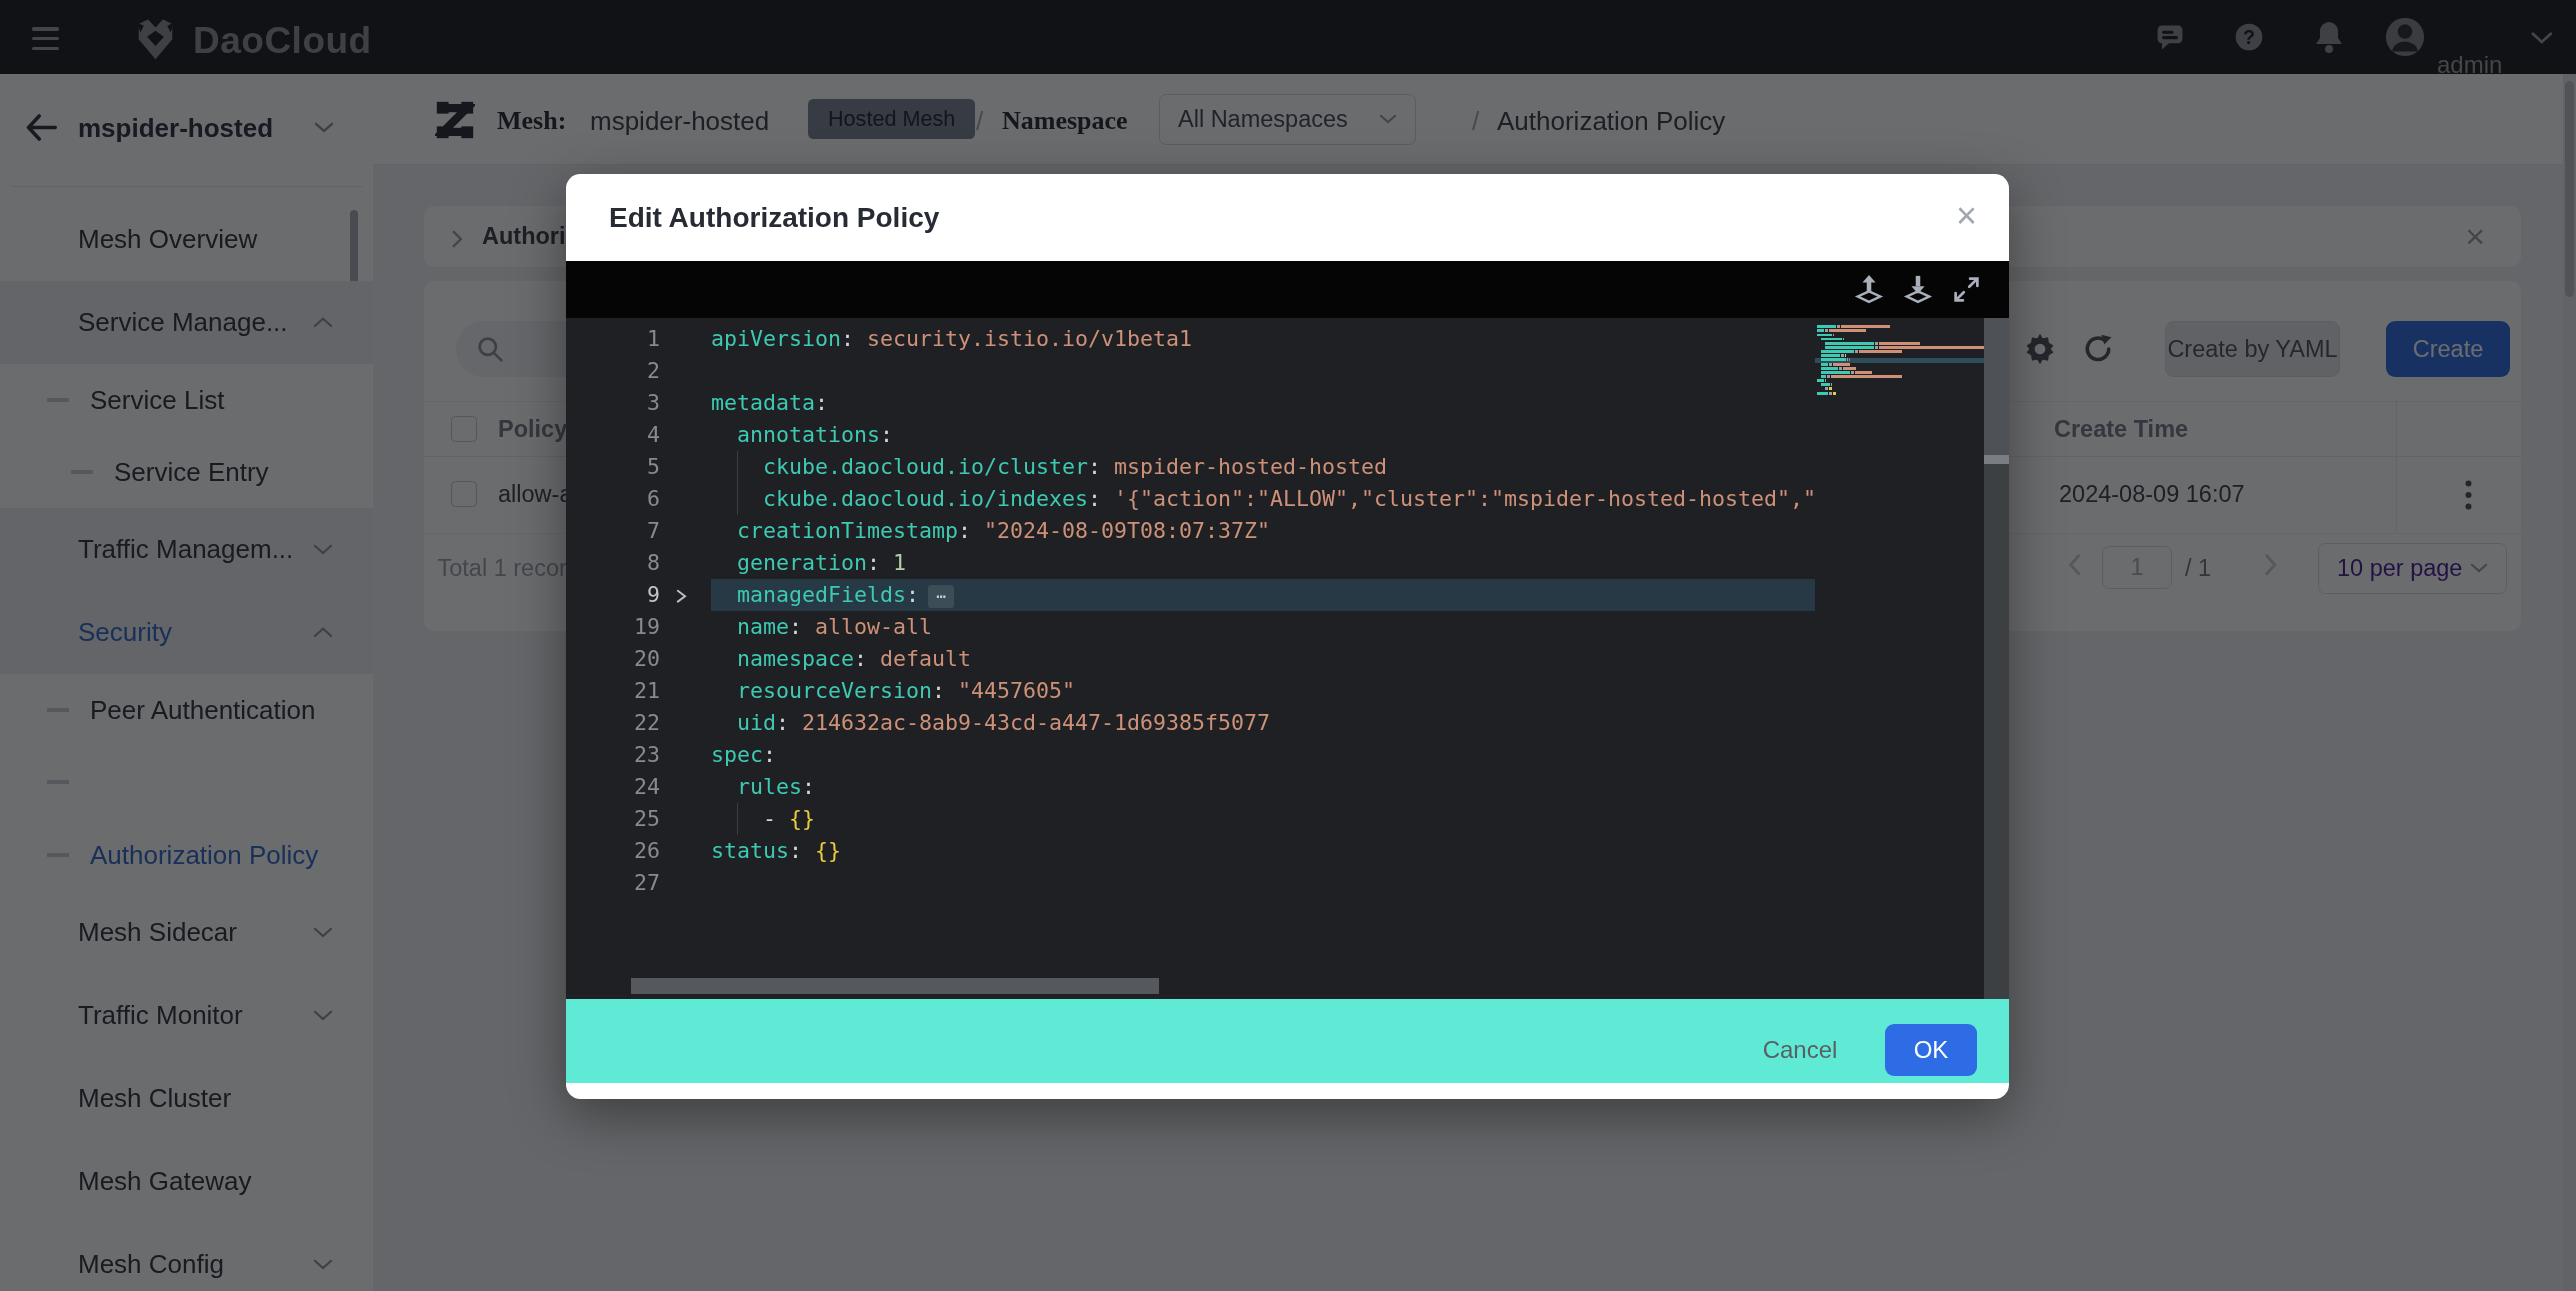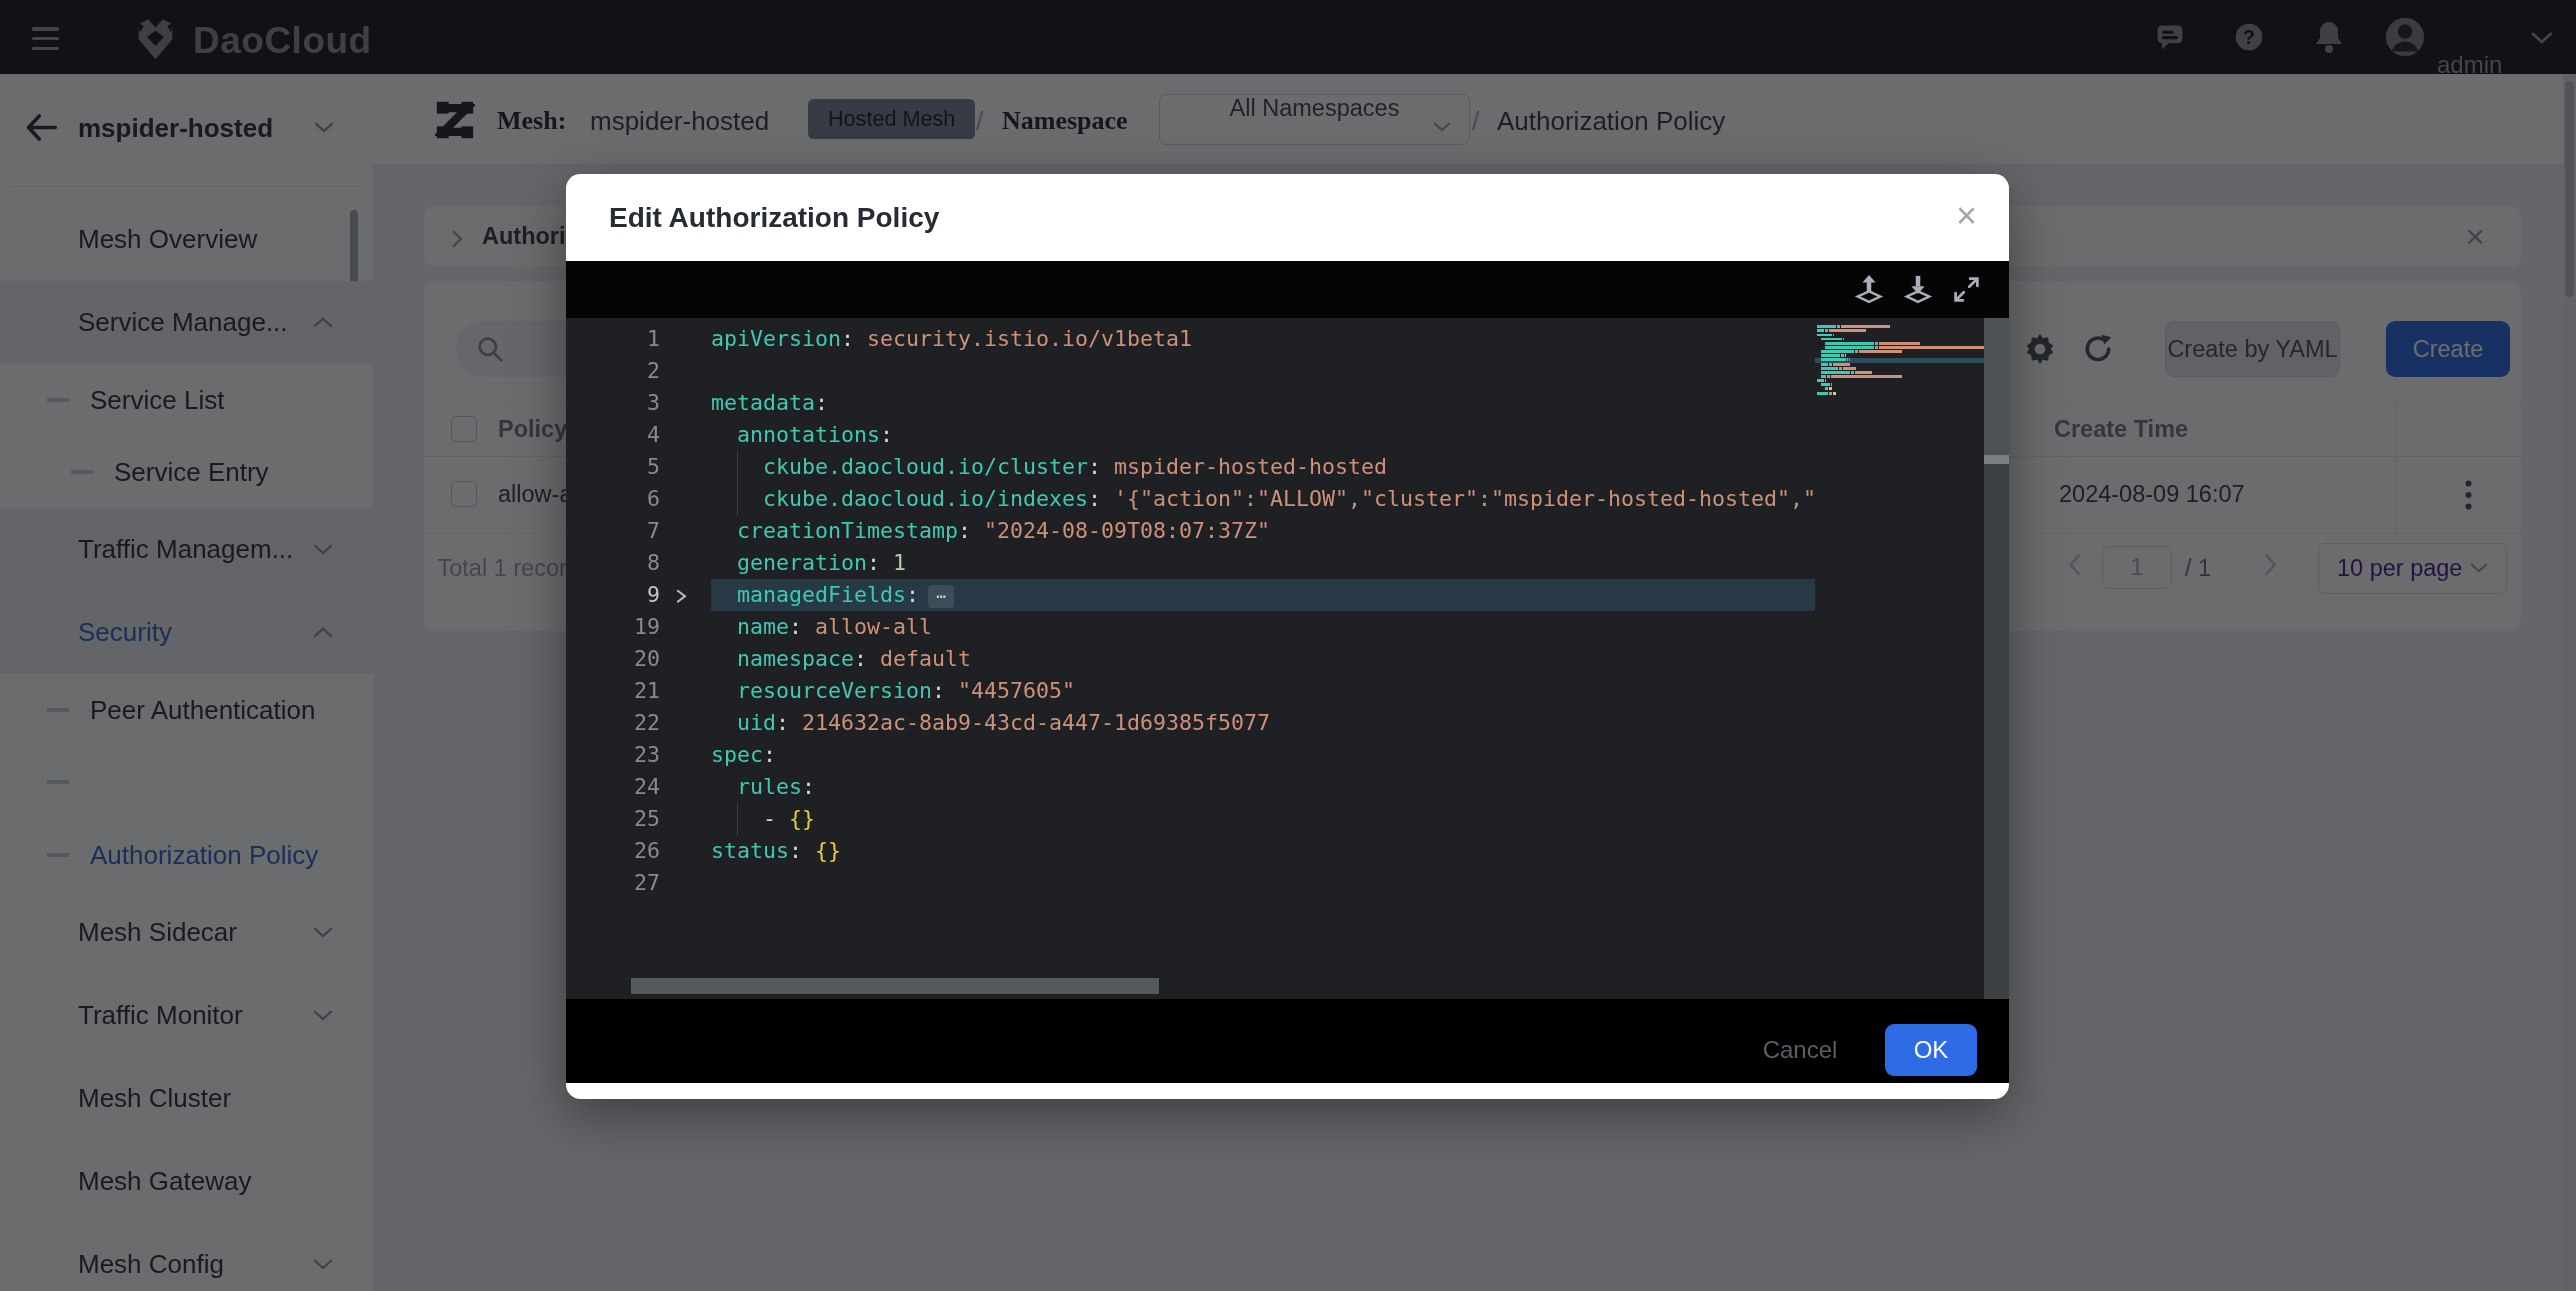--- a/index.html
+++ b/index.html
@@ -27,23 +27,23 @@
   .sd-dash{position:absolute;left:47px;top:50%;margin-top:-1.8px;width:21.6px;height:3.6px;background:#c9ccd2;}
   .sd-chev{position:absolute;right:40px;top:50%;margin-top:-5.4px;}
 
   
   .bcbar{position:absolute;left:373px;top:74px;width:2203px;height:90px;background:#fff;border-bottom:0.9px solid #e6e8ec;}
   .bc-bold{font-size:26px;font-weight:bold;color:#272b33;font-family:Liberation Serif, serif;}
   .bc-text{font-size:26px;color:#3a3f48;}
   .bc-sep{font-size:26px;color:#a4a9b1;}
   .badge{position:absolute;left:435px;top:25px;height:40px;padding:0 20px;border-radius:5.4px;
     background:#7d8494;color:#23262d;font-size:21.6px;display:flex;align-items:center;}
-  .ns-select{position:absolute;left:786px;top:20px;width:311px;height:51px;background:#fff;
+  .ns-select{position:absolute;left:786px;top:20px;width:257px;height:51px;background:#fff;
     border:0.9px solid #d3d7dd;border-radius:7.2px;display:flex;align-items:center;padding:0 18px;
-    font-size:23.5px;color:#454a53;box-sizing:border-box;cursor:pointer;flex-direction:column;}
+    font-size:23.5px;color:#454a53;box-sizing:border-box;cursor:pointer;}
 
   
   .tabpanel{position:absolute;left:424px;top:206px;width:2097px;height:61px;background:#fff;border-radius:10.8px;}
   .tab-label{position:absolute;left:58px;top:0;height:61px;display:flex;align-items:center;
     font-size:23.5px;font-weight:bold;color:#3a3f48;}
   .panel-x{position:absolute;right:36px;top:12.6px;font-size:34px;color:#9aa0a8;line-height:34px;cursor:pointer;}
   .card{position:absolute;left:424px;top:281px;width:2097px;height:350px;background:#fff;border-radius:10.8px;}
   .search-pill{position:absolute;left:32px;top:40px;width:505px;height:56px;border-radius:28px;background:#f0f2f5;}
   .btn-secondary{position:absolute;left:1741px;top:40px;width:175px;height:56px;border-radius:9px;
     background:#e4e7ec;border:0.9px solid #d5d9df;font-size:23.5px;color:#4f545c;
@@ -71,21 +71,21 @@
   
   .modal{position:absolute;left:566px;top:174px;width:1443px;height:925px;background:#fff;border-radius:14.4px;
     box-shadow:0 16px 54px rgba(0,0,0,.4);z-index:100;overflow:hidden;}
   .m-title{position:absolute;left:43px;top:0;height:87px;display:flex;align-items:center;
     font-size:28px;font-weight:bold;color:#272b33;}
   .m-close{position:absolute;right:32px;top:21.6px;font-size:36px;color:#a2a7af;line-height:40px;cursor:pointer;}
   .m-toolbar{position:absolute;left:0;top:87px;width:1443px;height:58px;background:#050506;}
   .tool-ic{position:absolute;top:12.6px;cursor:pointer;}
   .m-editor{position:absolute;left:0;top:144px;width:1443px;height:681px;background:#1e2023;
     font-family:"DejaVu Sans Mono","Liberation Mono",monospace;font-size:21.6px;}
-  .m-footer{position:absolute;left:0;top:825px;width:1443px;height:84px;background:#000000;}
+  .m-footer{position:absolute;left:0;top:825px;width:1443px;height:84px;background:#5eead4;}
   .btn-cancel{position:absolute;left:1180px;top:25px;width:108px;height:52px;display:flex;align-items:center;
     justify-content:center;font-size:24px;color:#5a5f66;cursor:pointer;}
   .btn-ok{position:absolute;left:1319px;top:25px;width:92px;height:52px;border-radius:9px;background:#2e6ce6;
     color:#fff;font-size:24px;display:flex;align-items:center;justify-content:center;cursor:pointer;}
 
   
   #code-rows{position:absolute;left:0;top:5.4px;width:1249px;overflow:hidden;}
   .code-row{display:flex;height:32px;line-height:32px;position:relative;}
   .num{width:94px;text-align:right;color:#878b90;flex:none;}
   .foldcol{width:51px;flex:none;position:relative;}

